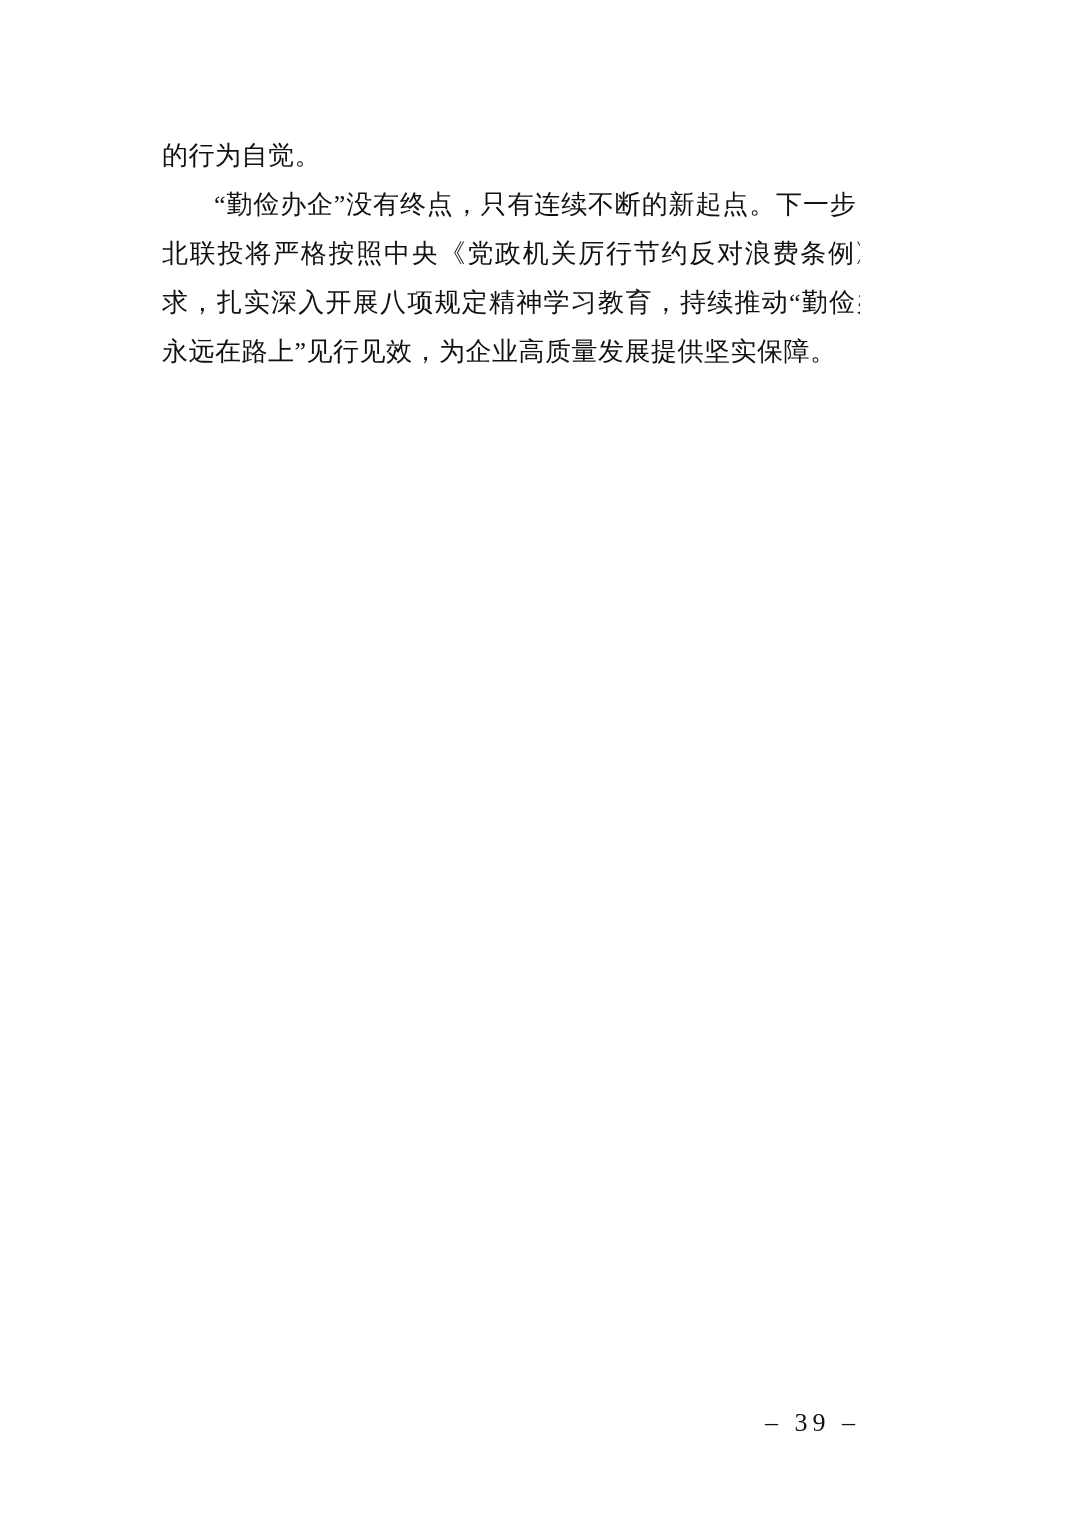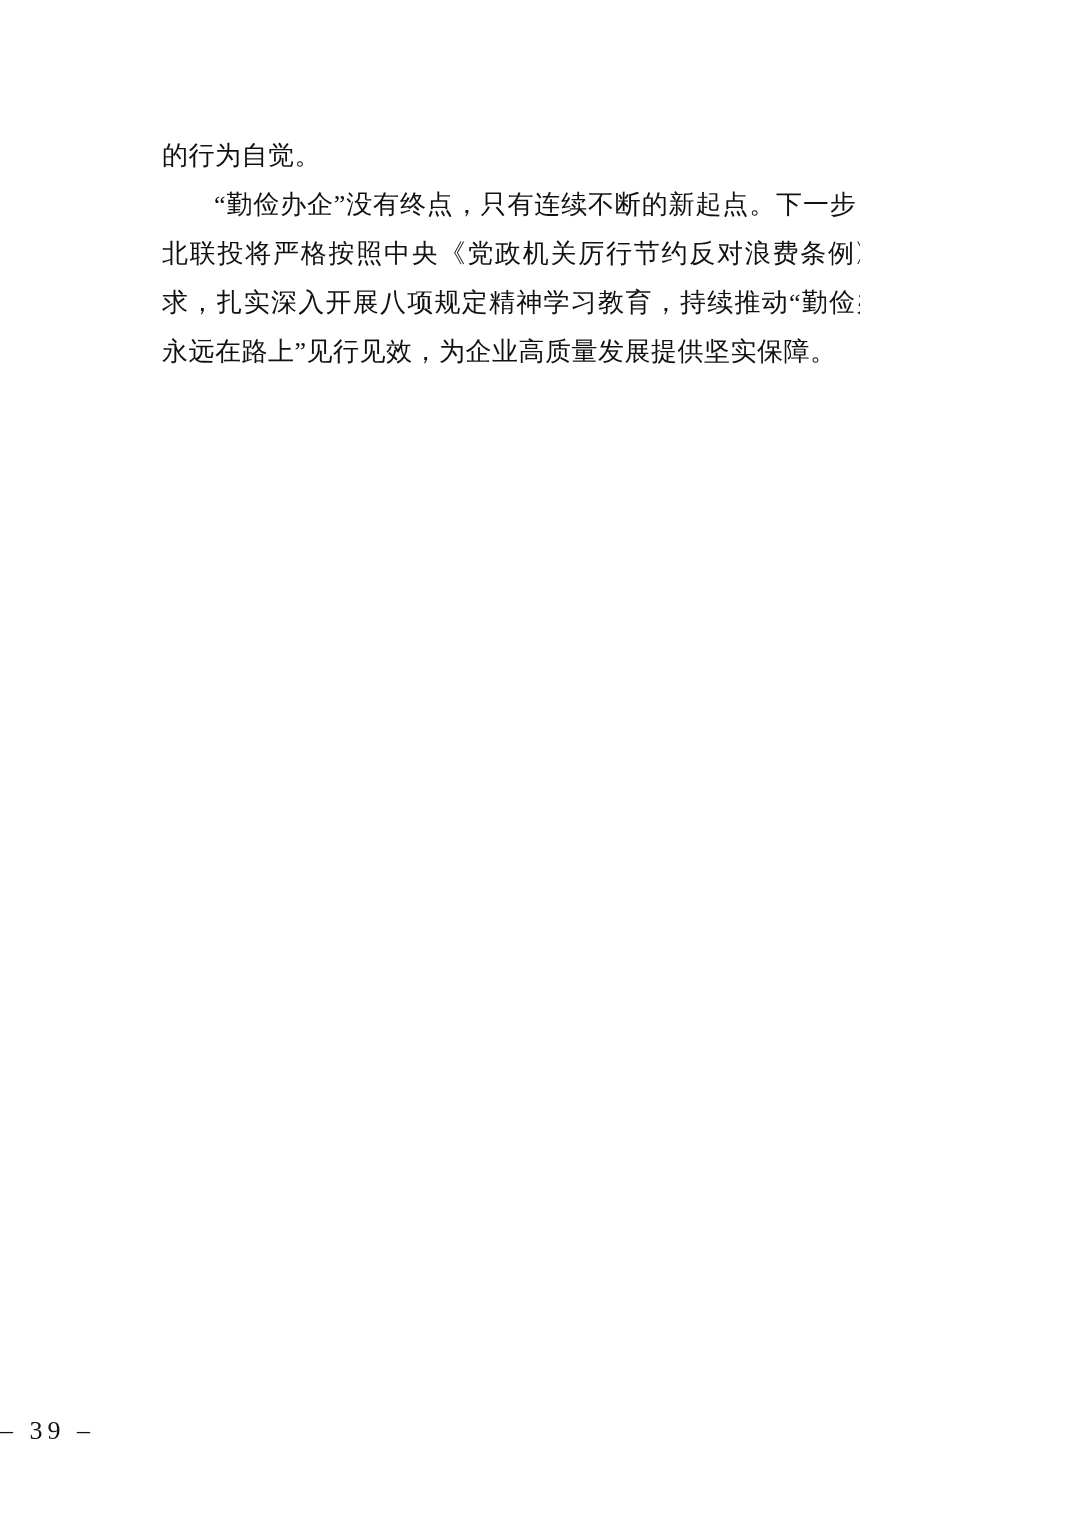--- a/index.html
+++ b/index.html
@@ -33,26 +33,25 @@
     text-indent: 2em;
   }
   .para.continuation {
     text-indent: 0;
   }
   .footer {
     position: absolute;
     left: 0;
     top: 1405px;
     width: 100%;
-    text-align: left;
+    text-align: right;
     font-size: 26px;
     line-height: 36px;
     letter-spacing: 5px;
     color: #111111;
-    margin-top: 8px;
   }
 </style>
 </head>
 <body>
 
 <div class="page">
   <div class="body-text">
     <p class="para continuation">的行为自觉。</p>
     <p class="para">“勤俭办企”没有终点，只有连续不断的新起点。下一步，湖北联投将严格按照中央《党政机关厉行节约反对浪费条例》要求，扎实深入开展八项规定精神学习教育，持续推动“勤俭办企永远在路上”见行见效，为企业高质量发展提供坚实保障。</p>
   </div>

